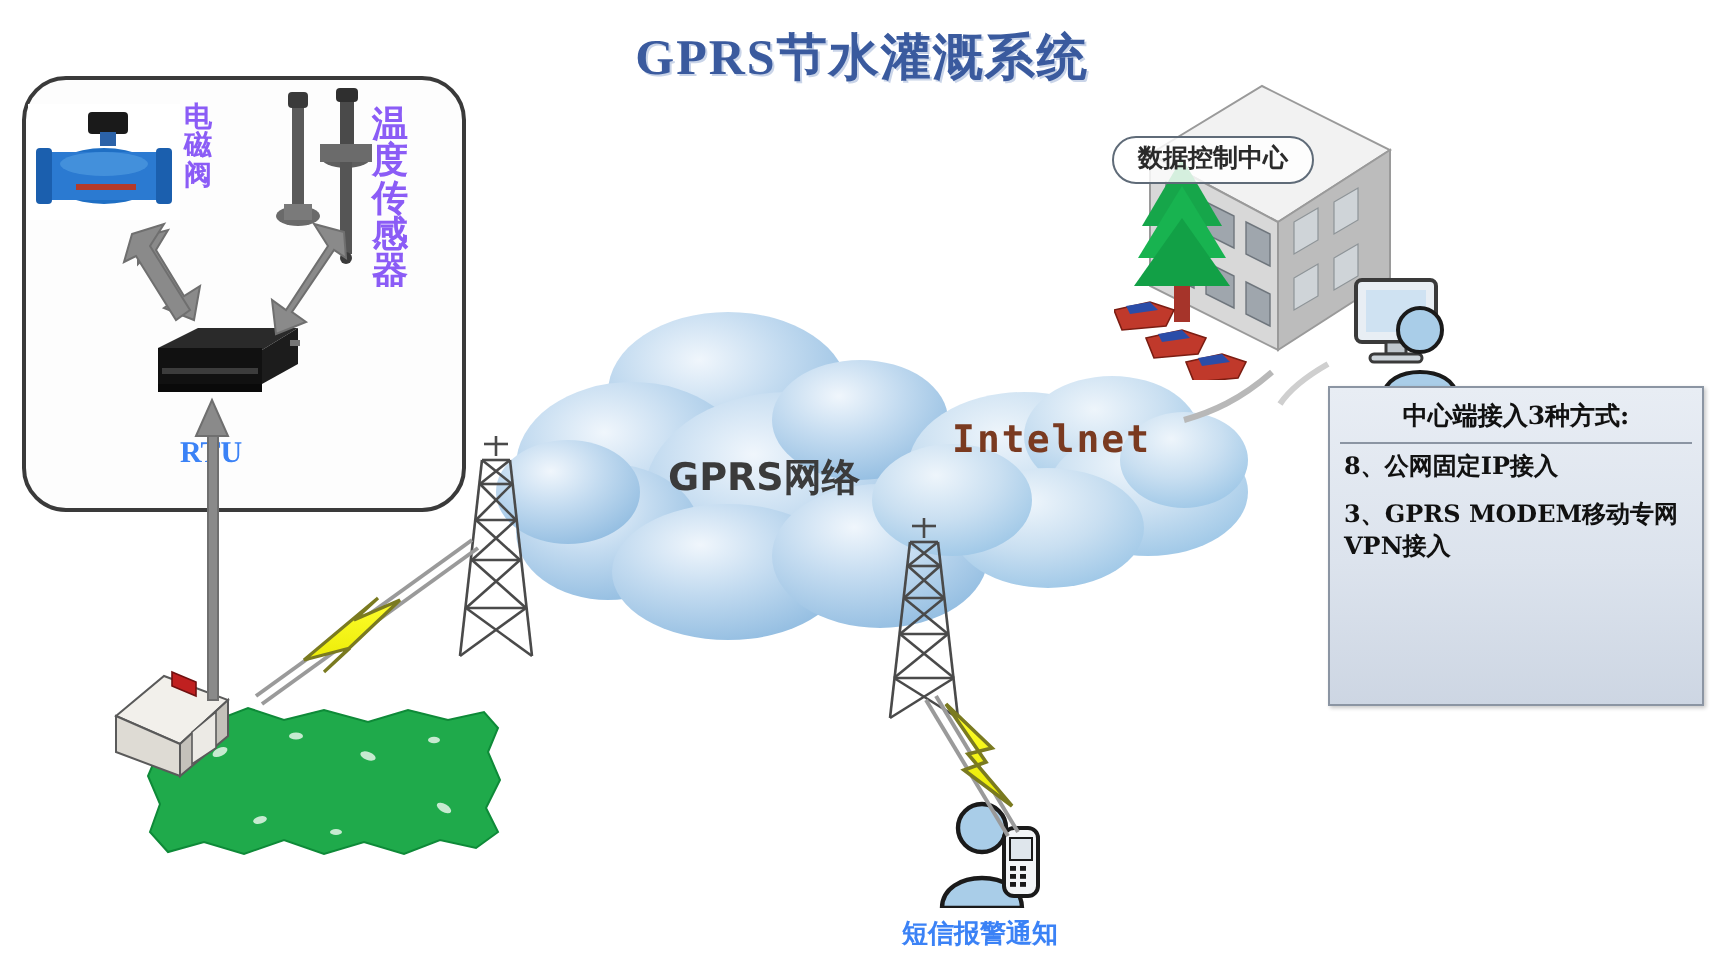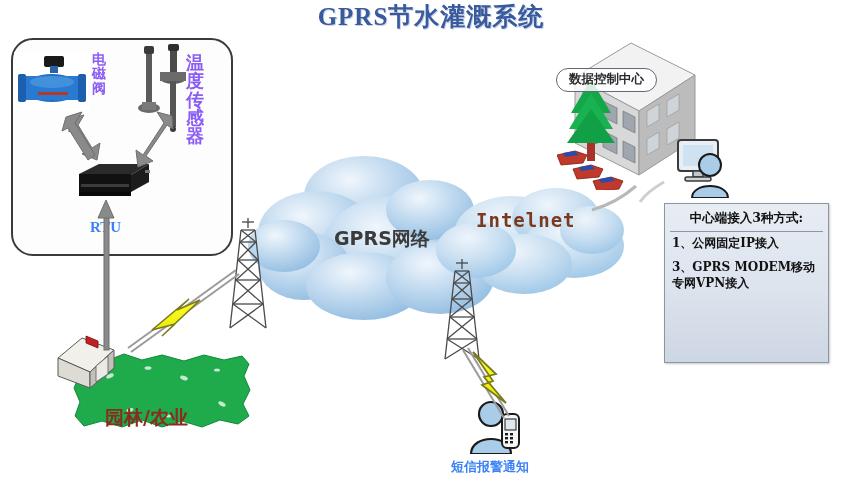--- a/index.html
+++ b/index.html
@@ -6,21 +6,21 @@
   html, body {
     width: 862px; height: 478px;
     background: #ffffff;
     font-family: "Liberation Sans", "DejaVu Sans", sans-serif;
     overflow: hidden;
   }
   #stage { position: relative; width: 862px; height: 478px; background: #fff; }
 
   
   #title {
-    position: absolute; left: 0; top: 0; width: 862px;
+    position: absolute; left: 0; top: 12px; width: 862px;
     text-align: center;
     font-family: "Liberation Serif", "DejaVu Serif", serif;
     font-size: 25px; font-weight: 700; letter-spacing: 1px;
     color: #3a5a9e;
     text-shadow: 1px 1px 0 #c9d4e8;
   }
 
   
   #equip-box {
     position: absolute; left: 11px; top: 38px;
@@ -86,22 +86,22 @@
     border: 1.6px solid #5f6b78; border-radius: 14px;
     background: rgba(255,255,255,0.82);
     font-size: 12.5px; font-weight: 700; color: #2a2a2a;
     font-family: "DejaVu Sans", sans-serif; white-space: nowrap;
   }
   #monitor { position: absolute; left: 676px; top: 138px; width: 46px; height: 46px; }
   #dc-person { position: absolute; left: 690px; top: 152px; width: 40px; height: 46px; }
 
   
   #infobox {
-    position: absolute; left: 664px; top: 203px;
-    width: 165px; height: 160px;
+    position: absolute; left: 664px; top: 193px;
+    width: 188px; height: 160px;
     background: linear-gradient(180deg,#e8edf4 0%, #dce3ed 55%, #cdd6e3 100%);
     border: 1px solid #8b95a3;
     box-shadow: 1px 1px 2px rgba(0,0,0,0.22);
     padding: 3px 4px 4px 4px;
     font-family: "DejaVu Serif", serif;
   }
   #infobox-title {
     text-align: center; font-size: 12.5px; font-weight: 700; color: #111;
     padding: 3px 0 4px; border-bottom: 1px solid #8b95a3;
     margin: 0 1px 4px;
@@ -175,21 +175,20 @@
     <g fill="#d9f2df" opacity="0.9">
       <ellipse cx="38" cy="24" rx="4" ry="2" transform="rotate(-25 38 24)"></ellipse>
       <ellipse cx="76" cy="16" rx="3.5" ry="1.8"></ellipse>
       <ellipse cx="112" cy="26" rx="4" ry="2" transform="rotate(20 112 26)"></ellipse>
       <ellipse cx="145" cy="18" rx="3" ry="1.6"></ellipse>
       <ellipse cx="58" cy="58" rx="3.5" ry="1.8" transform="rotate(-15 58 58)"></ellipse>
       <ellipse cx="150" cy="52" rx="4" ry="2" transform="rotate(30 150 52)"></ellipse>
       <ellipse cx="96" cy="64" rx="3" ry="1.5"></ellipse>
     </g>
   </svg>
-  <div id="lbl-field">园林/农业</div>
 
   <svg id="house" viewBox="0 0 82 62">
     <polygon points="6,28 30,8 62,20 38,42" fill="#f2f0eb" stroke="#5a5a5a" stroke-width="1"></polygon>
     <polygon points="6,28 38,42 38,58 6,46" fill="#dedbd4" stroke="#5a5a5a" stroke-width="1"></polygon>
     <polygon points="38,42 62,20 62,38 38,58" fill="#c4c1ba" stroke="#5a5a5a" stroke-width="1"></polygon>
     <polygon points="44,36 56,26 56,44 44,52" fill="#eceae5" stroke="#5a5a5a" stroke-width="0.8"></polygon>
     <polygon points="34,6 46,11 46,18 34,13" fill="#c02020" stroke="#701010" stroke-width="0.8"></polygon>
   </svg>
 
   <svg id="tower-left" viewBox="0 0 40 118">
@@ -333,21 +332,21 @@
     <rect x="17" y="33" width="10" height="6" fill="#bfc6cc" stroke="#3a3a3a" stroke-width="1.5"></rect>
     <rect x="9" y="39" width="26" height="4" rx="2" fill="#cdd4da" stroke="#3a3a3a" stroke-width="1.5"></rect>
   </svg>
   <svg id="dc-person" viewBox="0 0 40 46">
     <circle cx="20" cy="13" r="11" fill="#a9cde8" stroke="#1a1a1a" stroke-width="2"></circle>
     <path d="M2 46 C2 30 38 30 38 46 Z" fill="#a9cde8" stroke="#1a1a1a" stroke-width="2"></path>
   </svg>
 
   <div id="infobox">
     <div id="infobox-title">中心端接入3种方式:</div>
-    <div class="info-item">1、公网固定IP接入</div>
+    <div class="info-item">8、公网固定IP接入</div>
     <div class="info-item">3、GPRS MODEM移动专网VPN接入</div>
   </div>
 
   <svg id="sms-person" viewBox="0 0 56 54">
     <circle cx="22" cy="14" r="12" fill="#a9cde8" stroke="#1a1a1a" stroke-width="2.2"></circle>
     <path d="M2 54 C2 34 42 34 42 54 Z" fill="#a9cde8" stroke="#1a1a1a" stroke-width="2.2"></path>
     <g>
       <rect x="33" y="14" width="17" height="34" rx="5" fill="#f3f5f7" stroke="#1a1a1a" stroke-width="2"></rect>
       <rect x="36" y="19" width="11" height="11" fill="#dfe6ec" stroke="#1a1a1a" stroke-width="1"></rect>
       <g fill="#1a1a1a">

